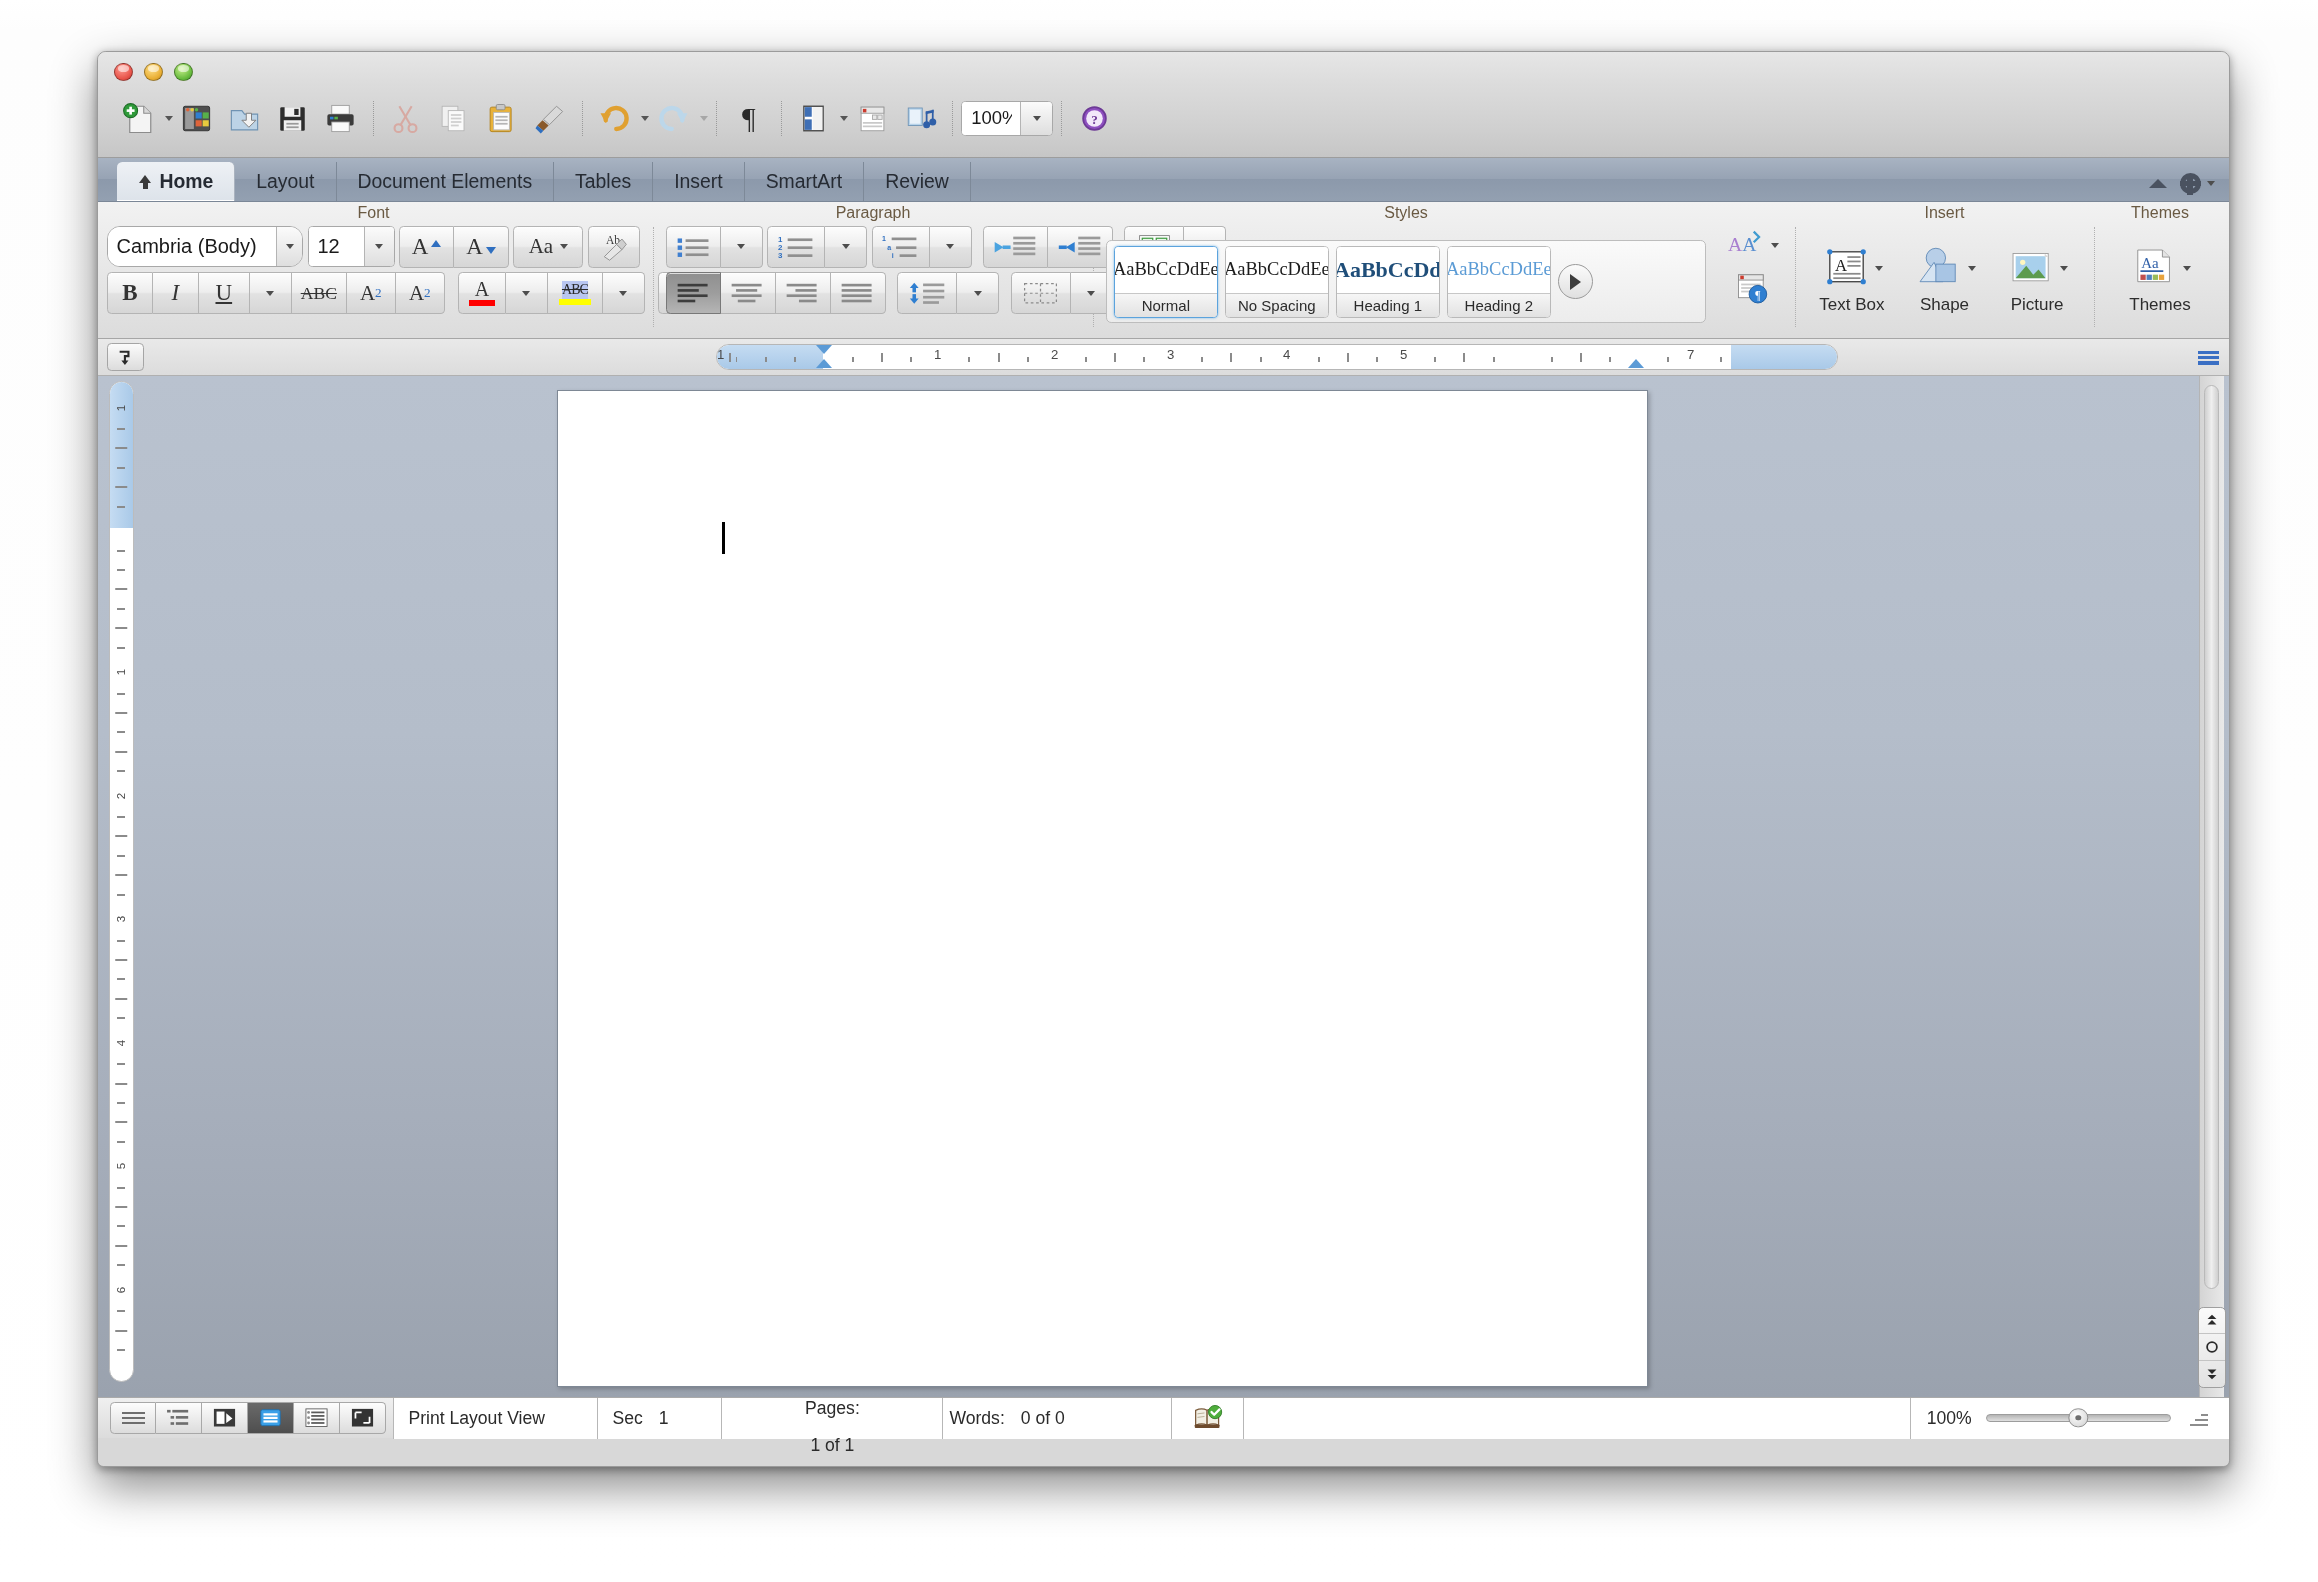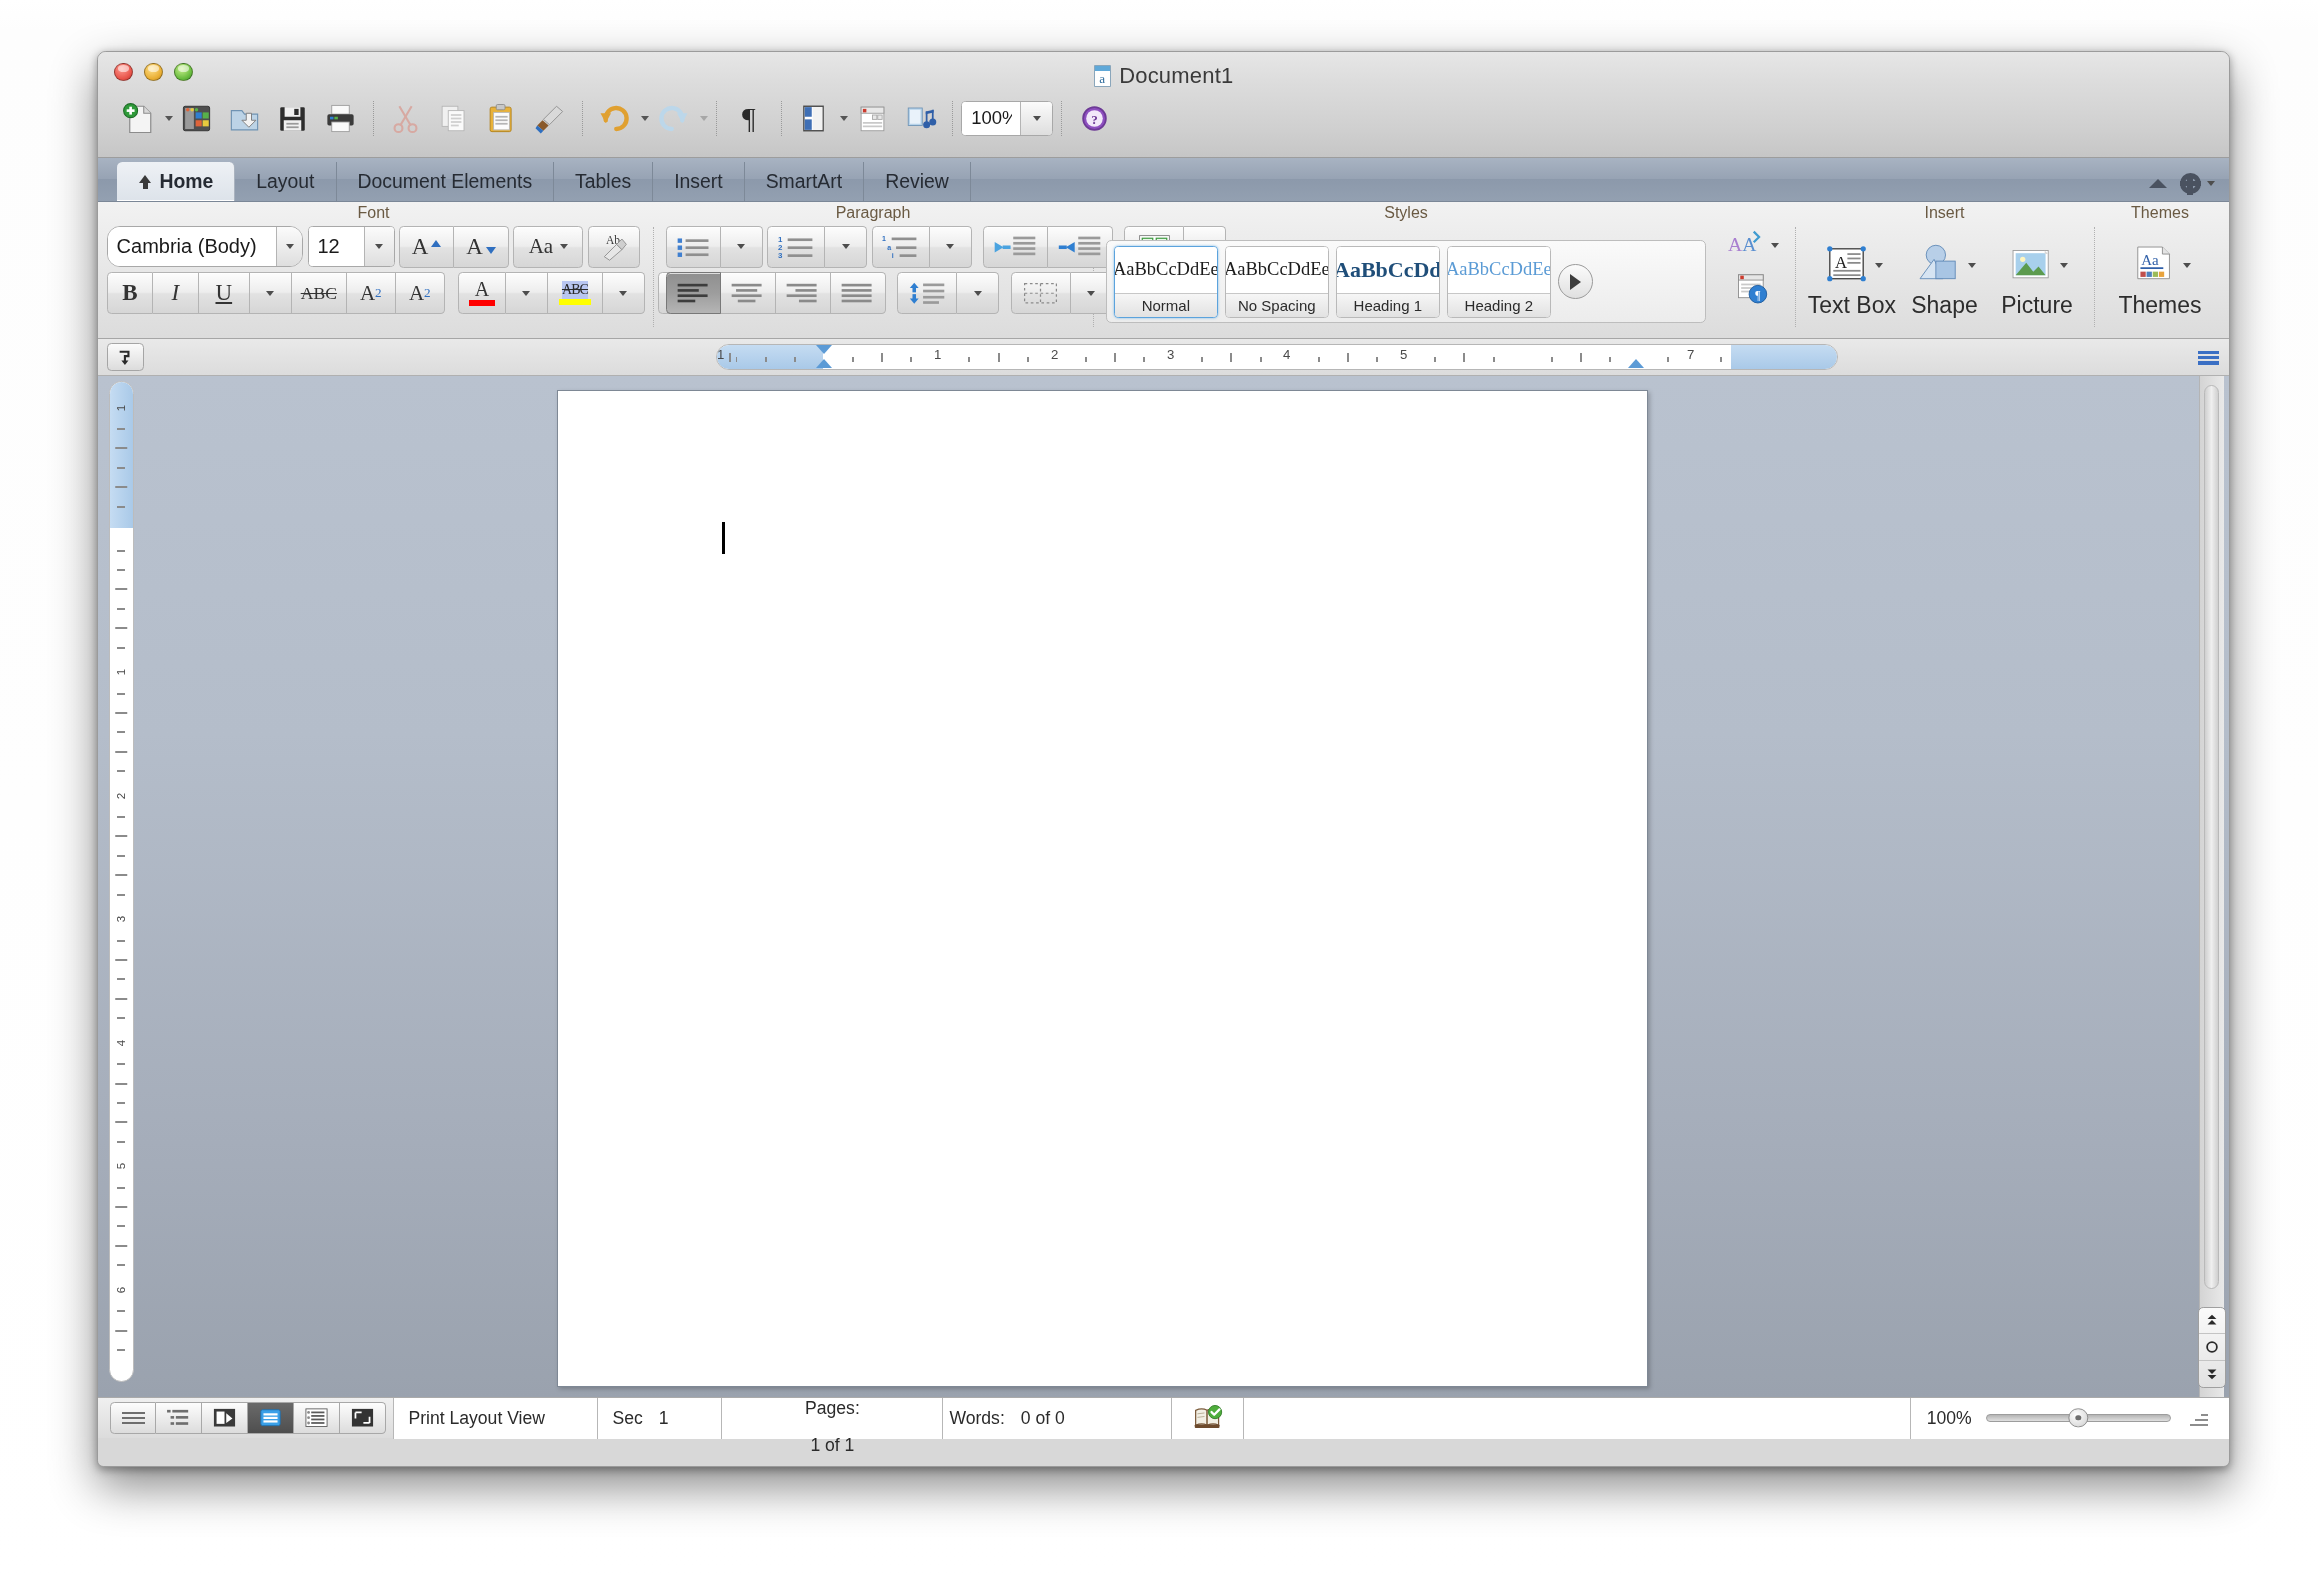--- a/index.html
+++ b/index.html
@@ -261,21 +261,21 @@
   }
   .gal-more {
     width: 35px; height: 35px; border-radius: 50%;
     border: 0.9px solid #9a9a9a;
     background: linear-gradient(180deg,#fbfbfb,#e0e0e0);
     display: flex; align-items: center; justify-content: center;
   }
   .tri-right { width:0;height:0;border-top:8px solid transparent;border-bottom:8px solid transparent;border-left:11.5px solid #3d3d3d; }
 
   .biglabel {
-    text-align: right; font-size: 23px; color: #2d2d2d;
+    text-align: right; font-size: 17px; color: #2d2d2d;
     font-family: "Liberation Sans", sans-serif; margin-top: 1px;
   }
   .bigbtn { display: flex; flex-direction: column; align-items: center; width: 92px; }
   .bigicon-row { display:flex; align-items:center; gap:3.5px; }
 
   
   .rulerband {
     height: 37px; display: flex; align-items: center;
     background: linear-gradient(180deg,#e9e9e9,#dcdcdc);
     border-bottom: 0.9px solid #b0b0b0;
@@ -410,24 +410,20 @@
   <div id="window">
 
     <div class="titlebar">
 
       <div class="traffic">
         <div class="light red"></div>
         <div class="light yellow"></div>
         <div class="light green"></div>
       </div>
 
-      <div class="doc-title">
-        <span class="doc-title-icon"></span>
-        <span>Document1</span>
-      </div>
 
       <div class="qat">
 
         <div class="qat-btn">
           <svg width="35" height="35" viewBox="0 0 40 40">
             <path d="M10 6 h16 l8 8 v22 h-24 z" fill="#f4f4f4" stroke="#8c8c8c" stroke-width="1.4"></path>
             <path d="M26 6 v8 h8" fill="#d8d8d8" stroke="#8c8c8c" stroke-width="1.2"></path>
             <circle cx="11" cy="11" r="8" fill="#2e9a39" stroke="#1d6d26" stroke-width="1.2"></circle>
             <rect x="9.5" y="6.5" width="3" height="9" fill="#fff"></rect>
             <rect x="6.5" y="9.5" width="9" height="3" fill="#fff"></rect>

